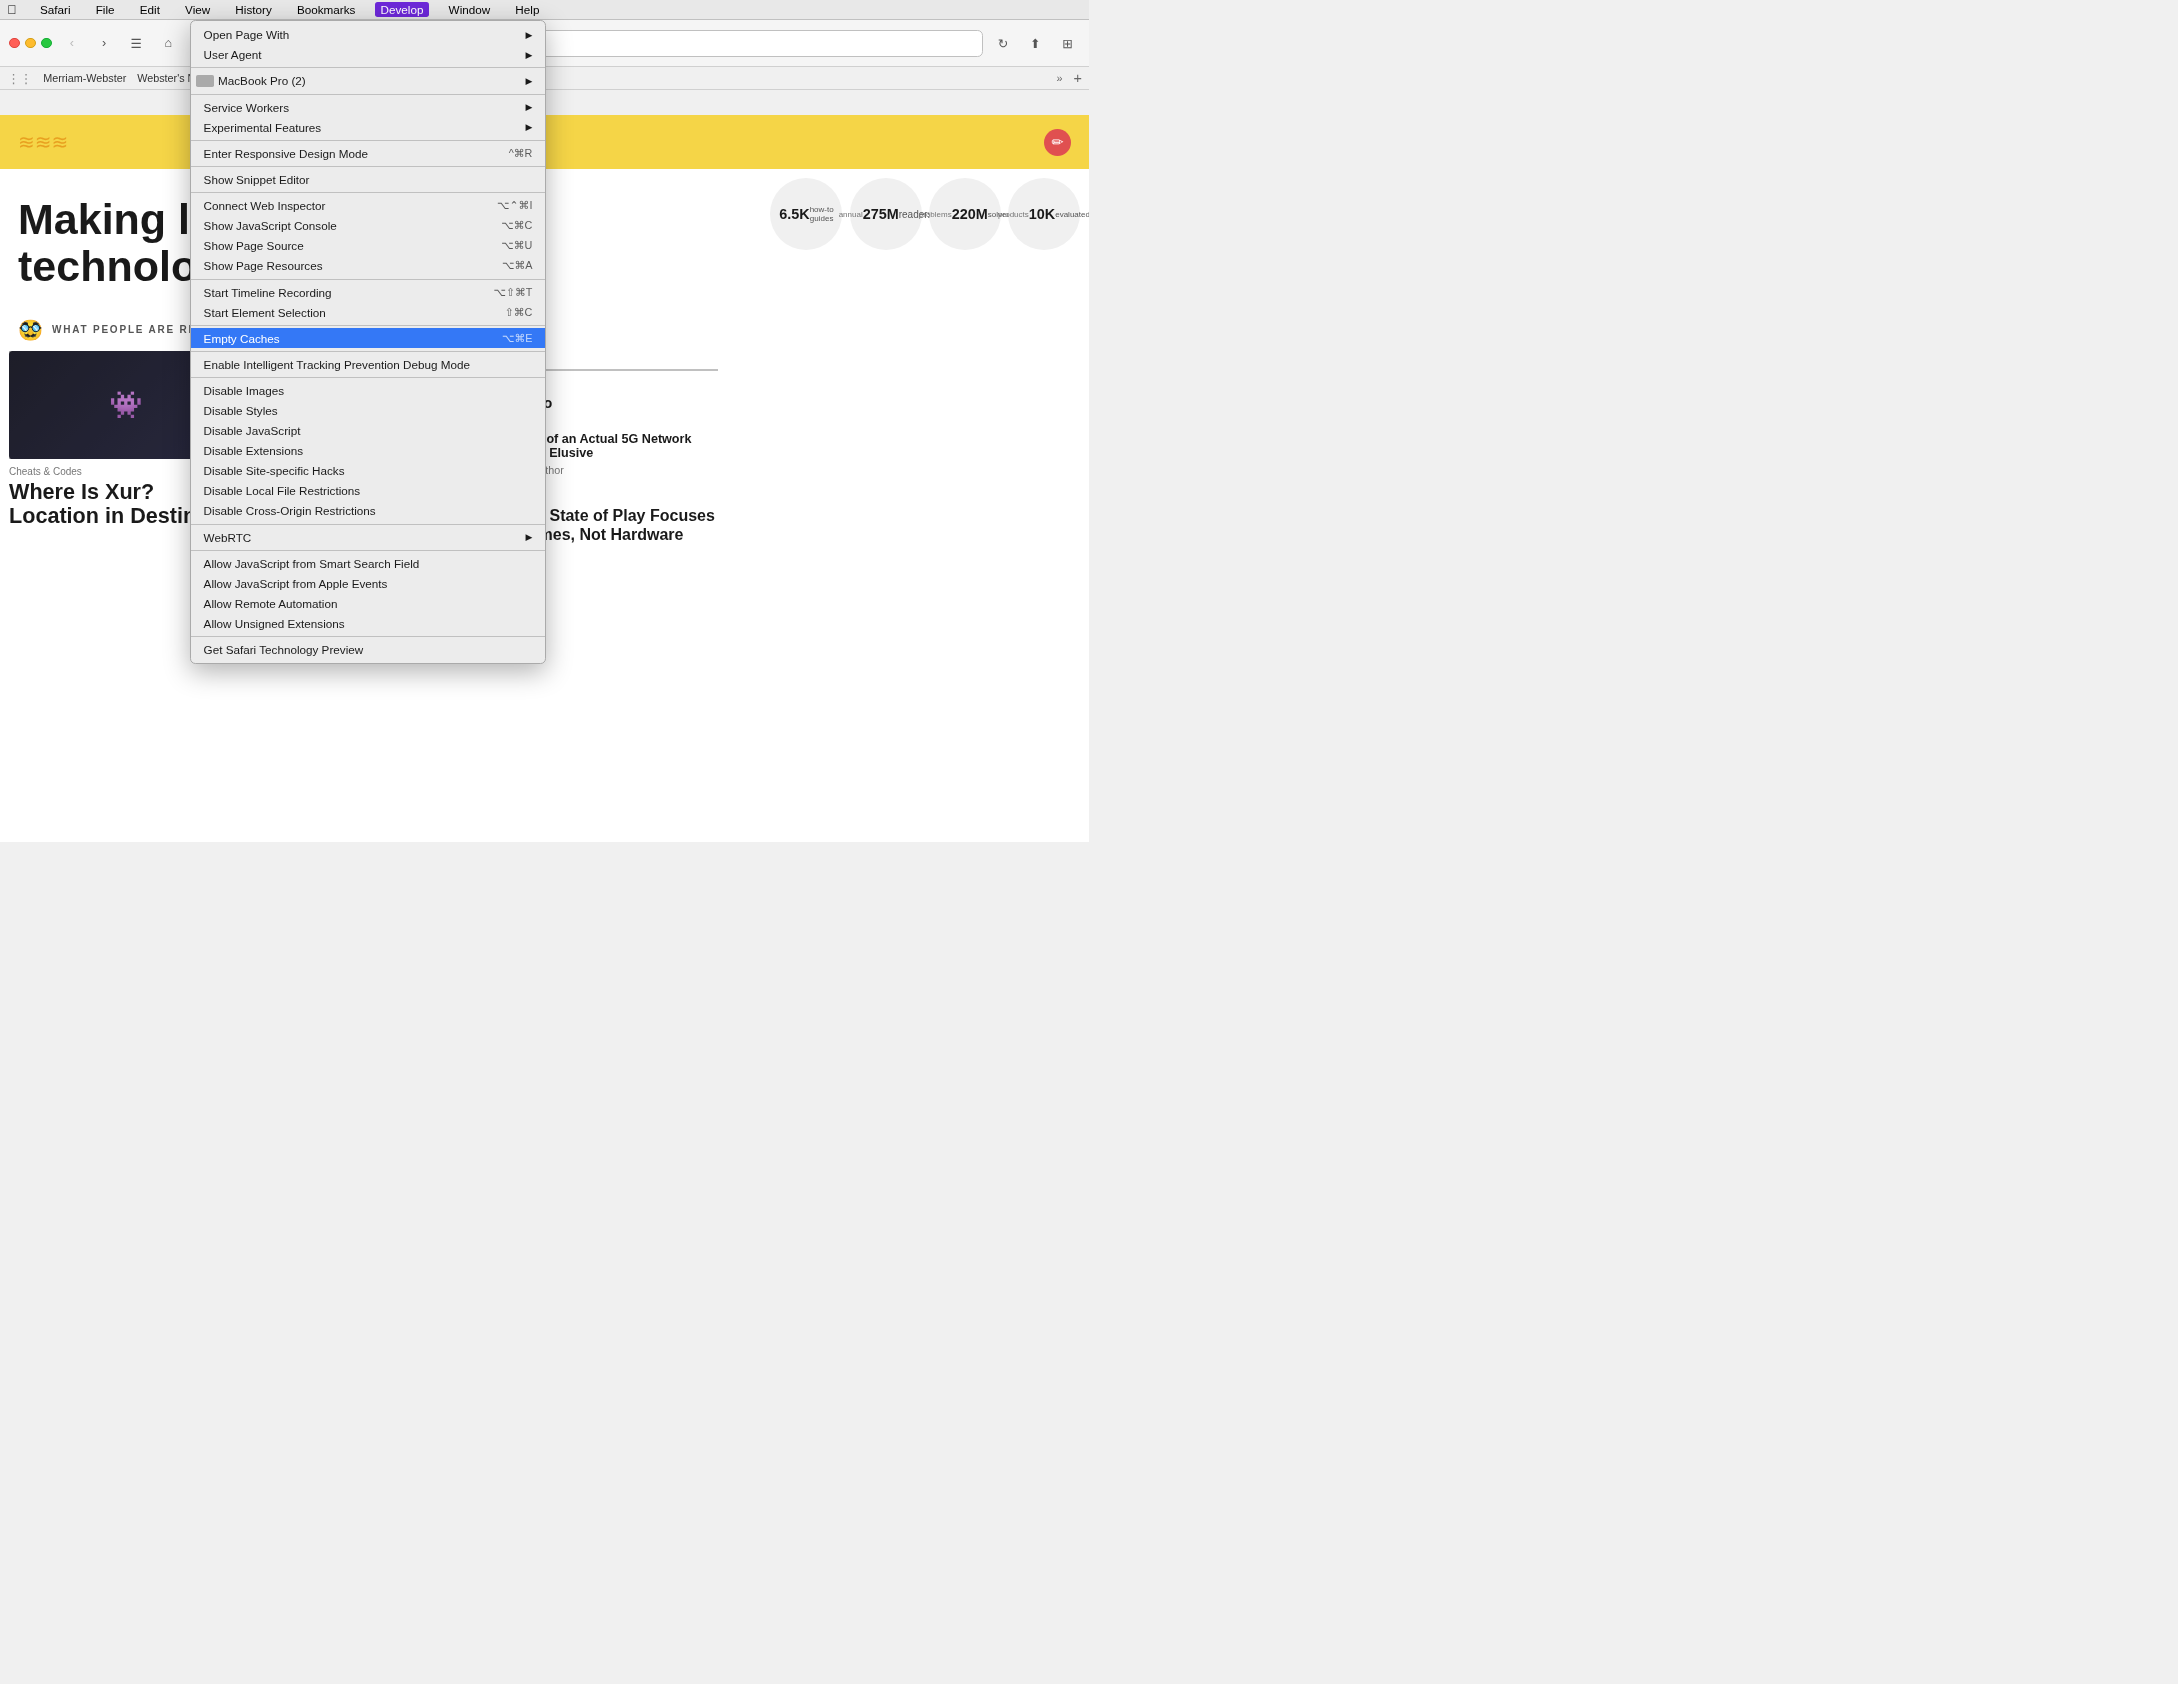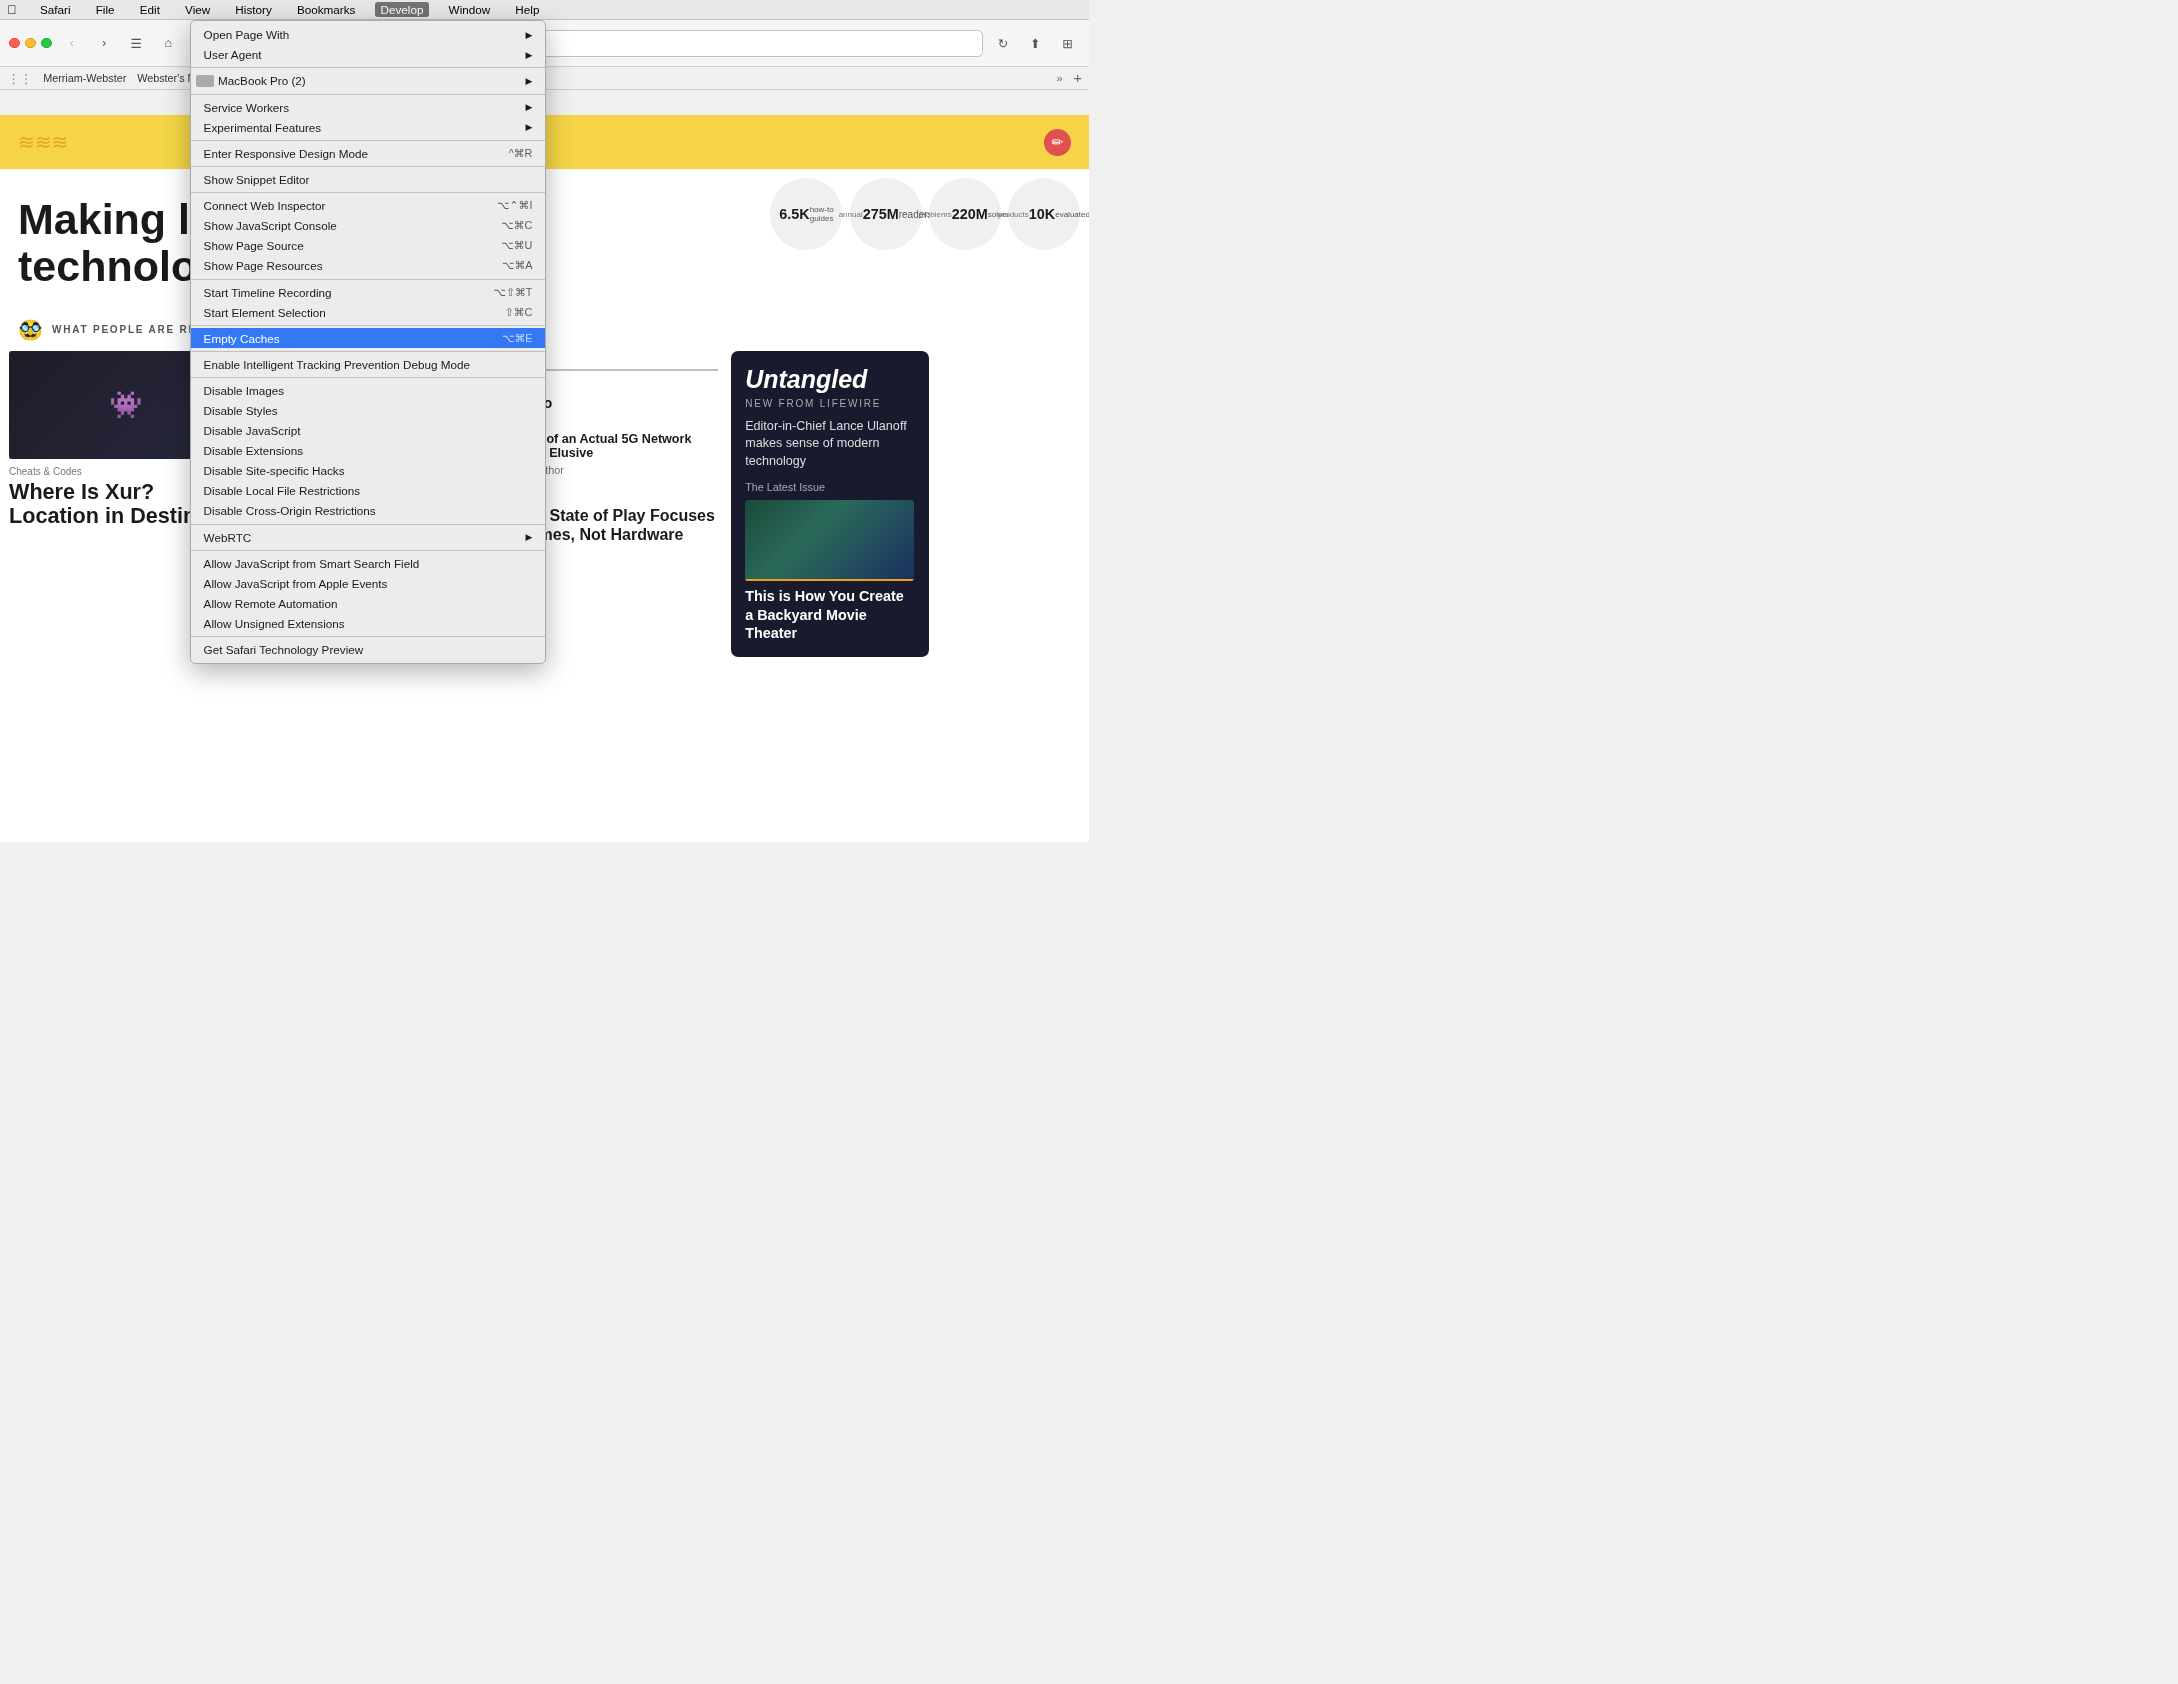--- a/index.html
+++ b/index.html
@@ -28,21 +28,21 @@
       font-size: 11.7px;
       color: #000;
     }
     .menubar-item {
       padding: 0.9px 5.4px;
       border-radius: 2.7px;
       cursor: default;
       text-align: right;
     }
     .menubar-item.active {
-      background: #737373;
+      background: #6d28d9;
       color: white;
     }
     .apple-logo { font-size: 12.6px; margin-right: 3.6px; }
 
     
     .toolbar {
       height: 47px;
       background: #f5f5f5;
       border-bottom: 0.9px solid #d0d0d0;
       display: flex;
@@ -419,28 +419,20 @@
       <div style="font-size:10px;font-weight:700;letter-spacing:1.8px;color:#555;text-transform:uppercase;margin-bottom:7.2px;">T NEWS</div>
       <div style="width:100%;height:2.7px;background:#c0c0c0;margin-bottom:7.2px;"></div>
       <div style="font-size:14.4px;font-weight:600;color:#1a1a1a;margin-bottom:5.4px;">...s is<br><strong>...ed into<br>...</strong></div>
       <div style="font-size:12.6px;font-weight:600;color:#1a1a1a;margin-bottom:3.6px;">Promise of an Actual 5G Network Remains Elusive</div>
       <div class="article-byline">by Staff Author</div>
       <br>
       <div class="article-category">Gaming</div>
       <div class="article-title">Sony's State of Play Focuses on Games, Not Hardware</div>
     </div>
 
-    <div class="right-panel">
-      <div class="untangled-title">Untangled</div>
-      <div class="untangled-sub">NEW FROM LIFEWIRE</div>
-      <div class="untangled-desc">Editor-in-Chief Lance Ulanoff makes sense of modern technology</div>
-      <div class="latest-issue-label">The Latest Issue</div>
-      <div class="issue-img" style="background:linear-gradient(135deg,#1a4a3a 0%,#2a6a5a 40%,#1a3060 100%);height:81px;border-radius:3.6px;margin-bottom:5.4px;"></div>
-      <div class="issue-article-title">This is How You Create a Backyard Movie Theater</div>
-    </div>
   </div>
 </div>
 
 <div class="dropdown-overlay">
   <div class="dropdown-menu">
 
     <div class="menu-item">
       <span>Open Page With</span>
       <span class="arrow">▶</span>
     </div>

